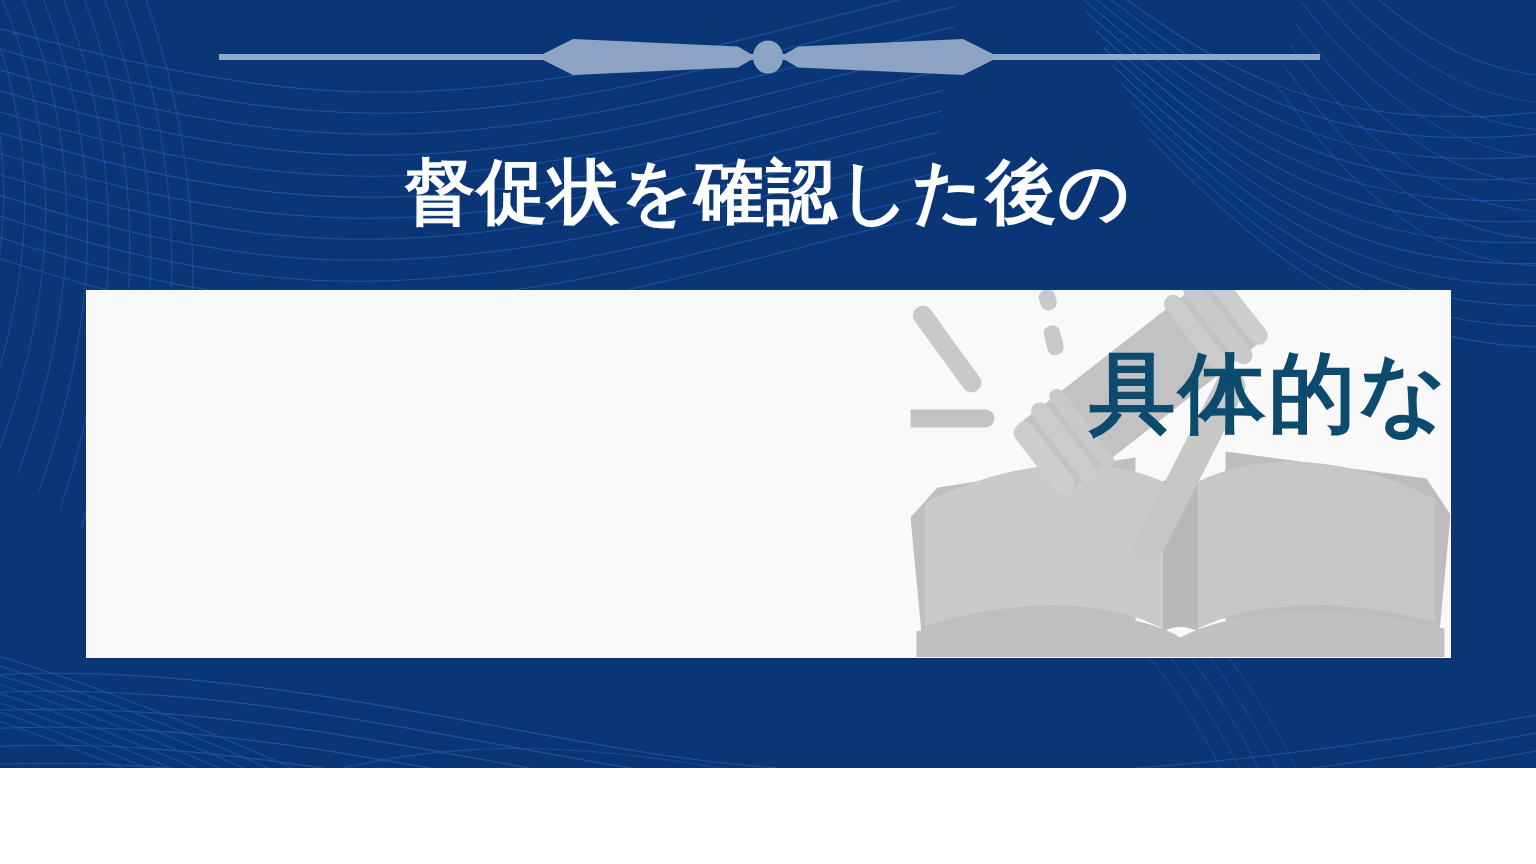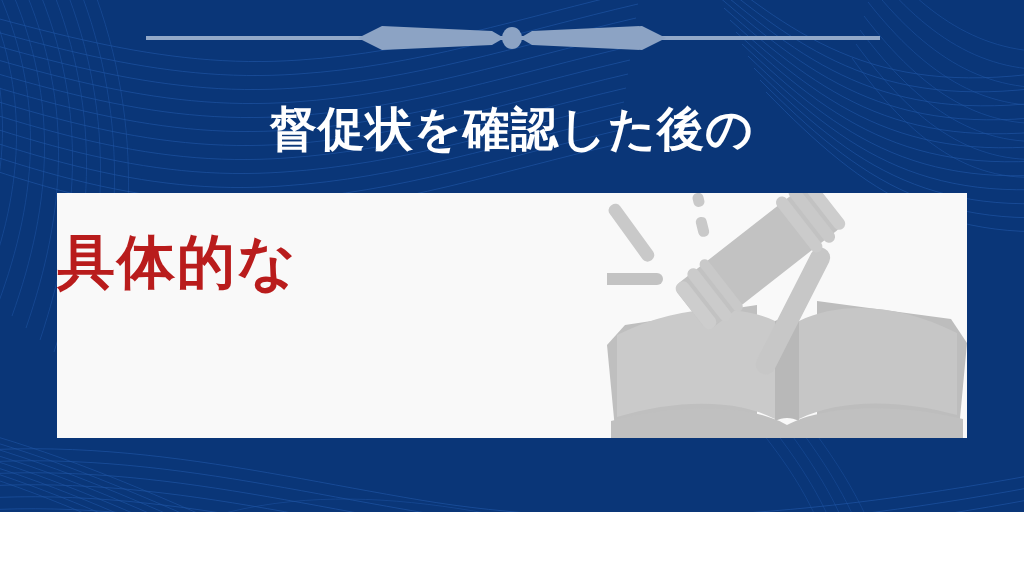--- a/index.html
+++ b/index.html
@@ -64,22 +64,22 @@
     right: 0;
     top: 0;
     width: 360px;
     height: 245px;
   }
   .card-text {
     position: absolute;
     left: 0;
     top: 21px;
     width: 910px;
-    text-align: left;
-    color: #b91c1c;
+    text-align: right;
+    color: #0c4a6e;
     font-size: 58px;
     font-weight: 700;
     line-height: 1.68;
     letter-spacing: 2px;
     white-space: nowrap;
   }
   .card-text .line { display: block; }
 </style>
 </head>
 <body>

